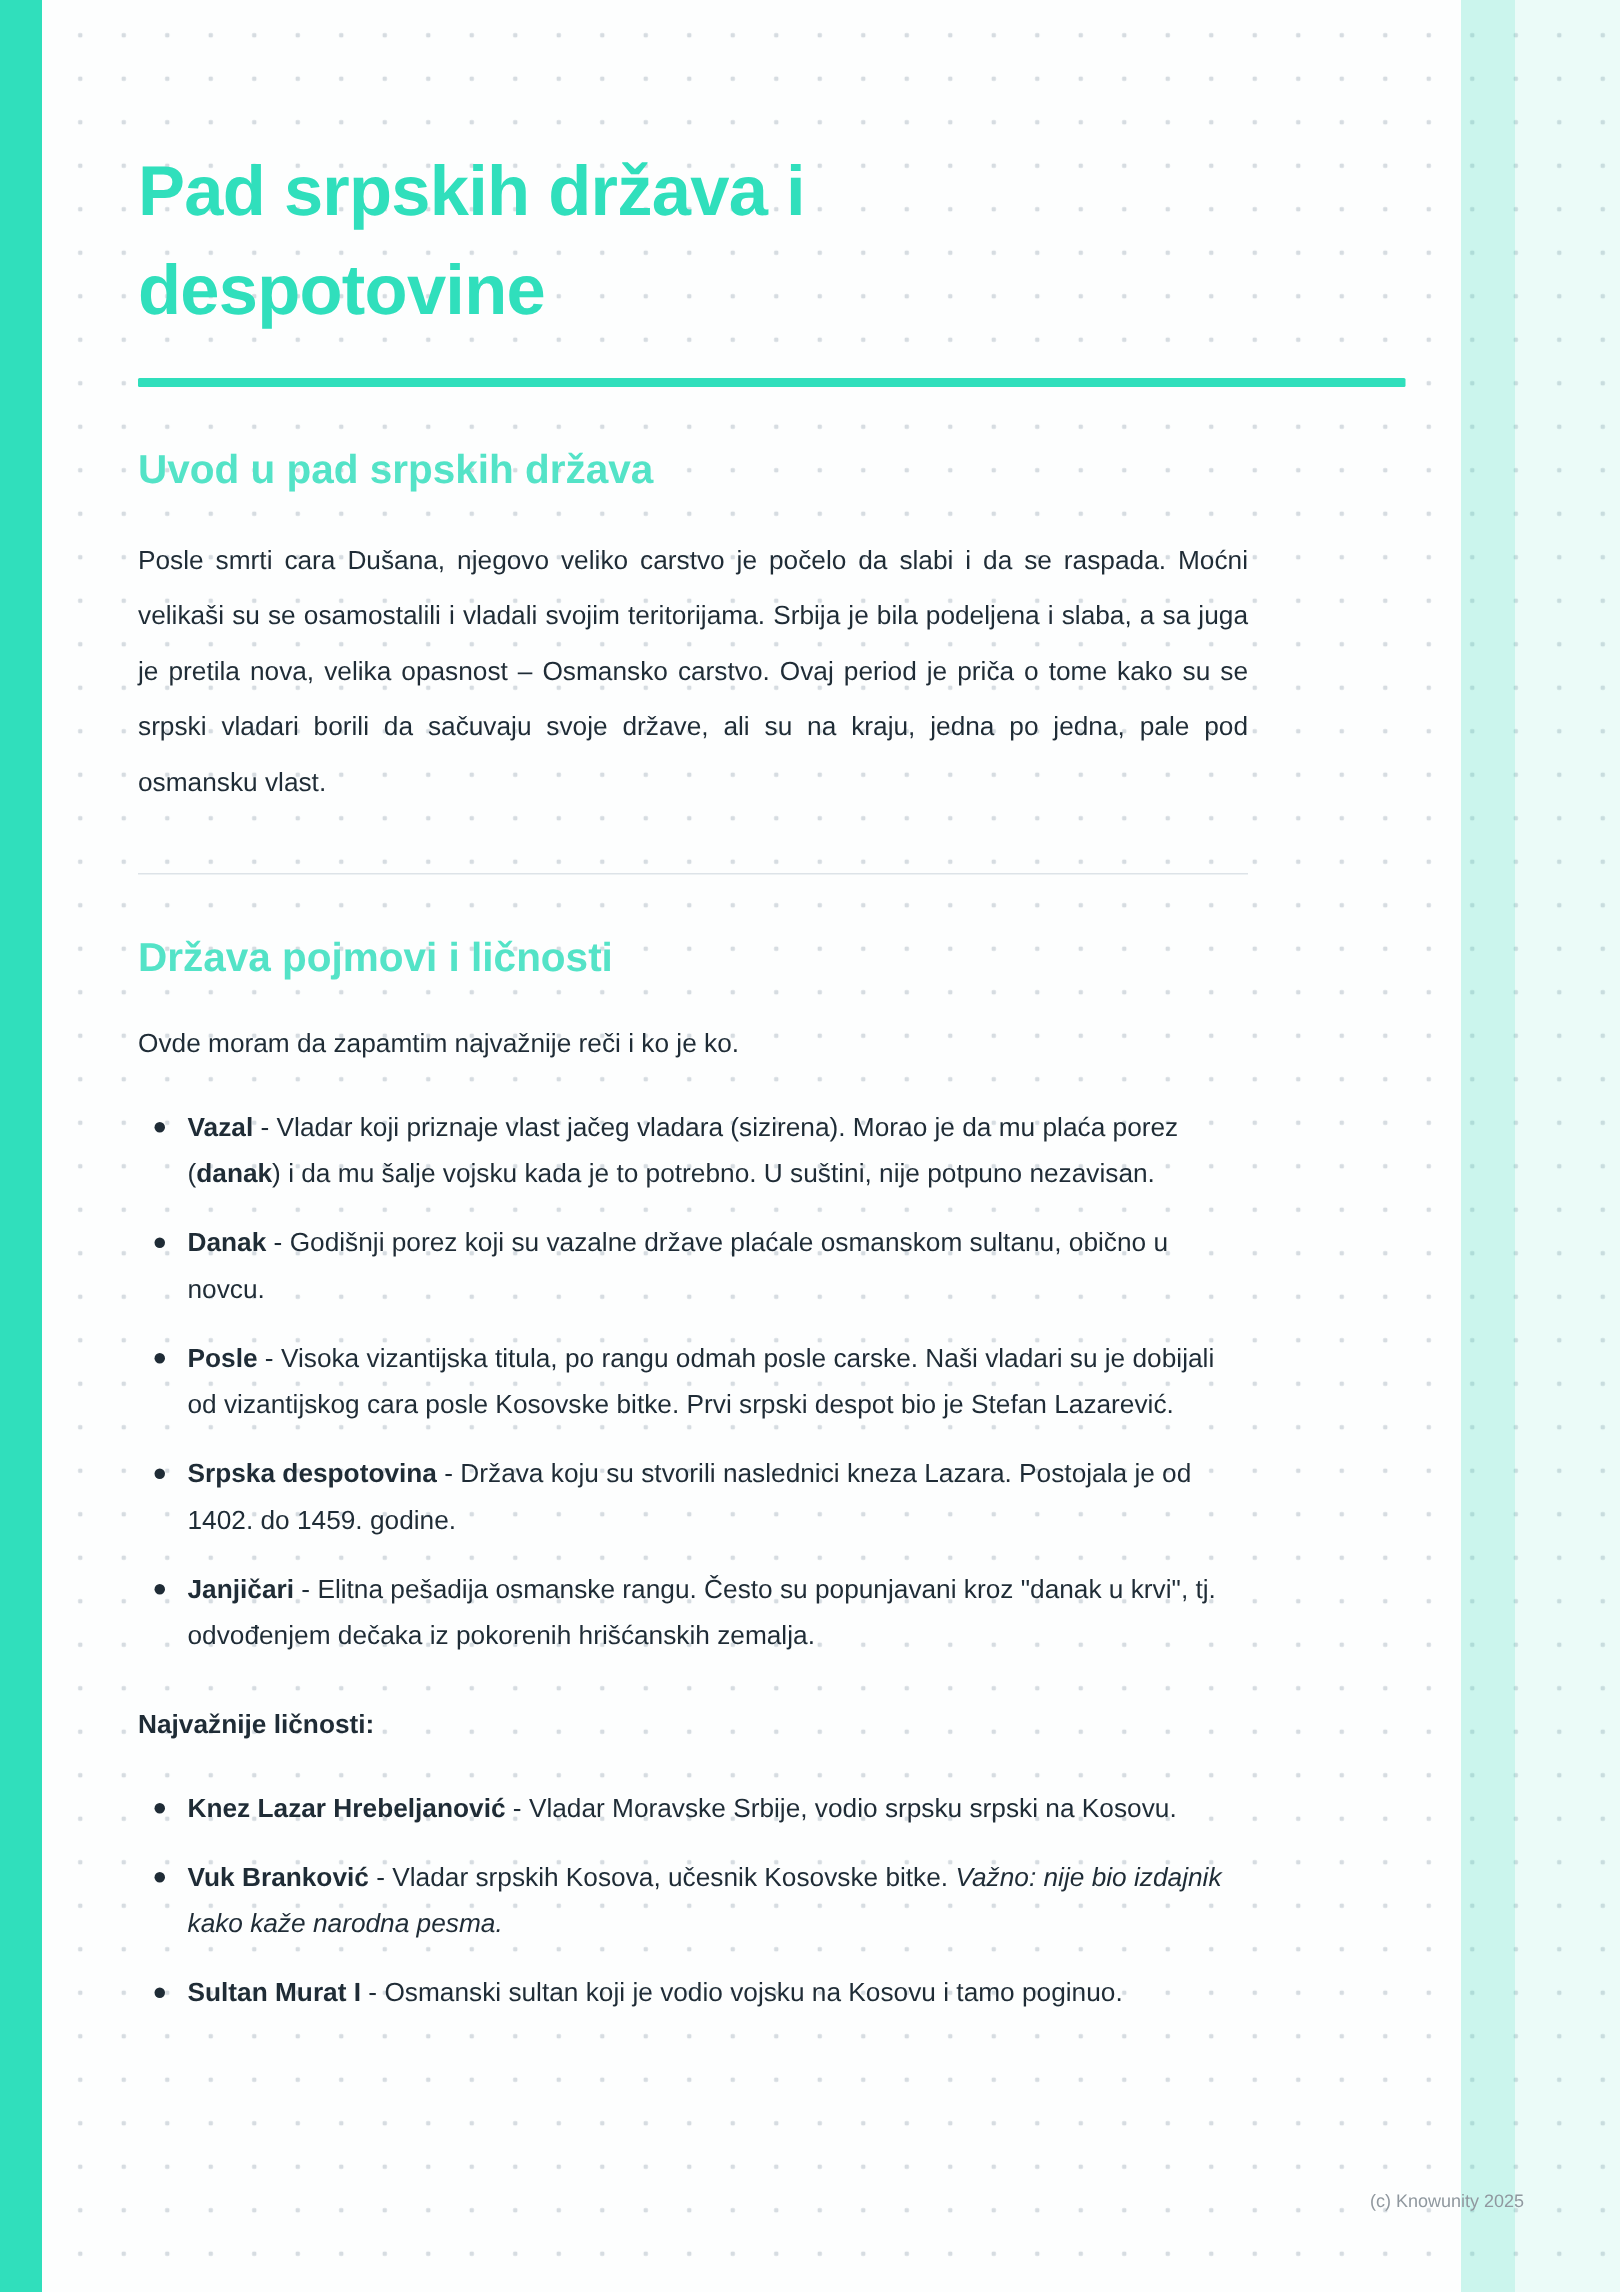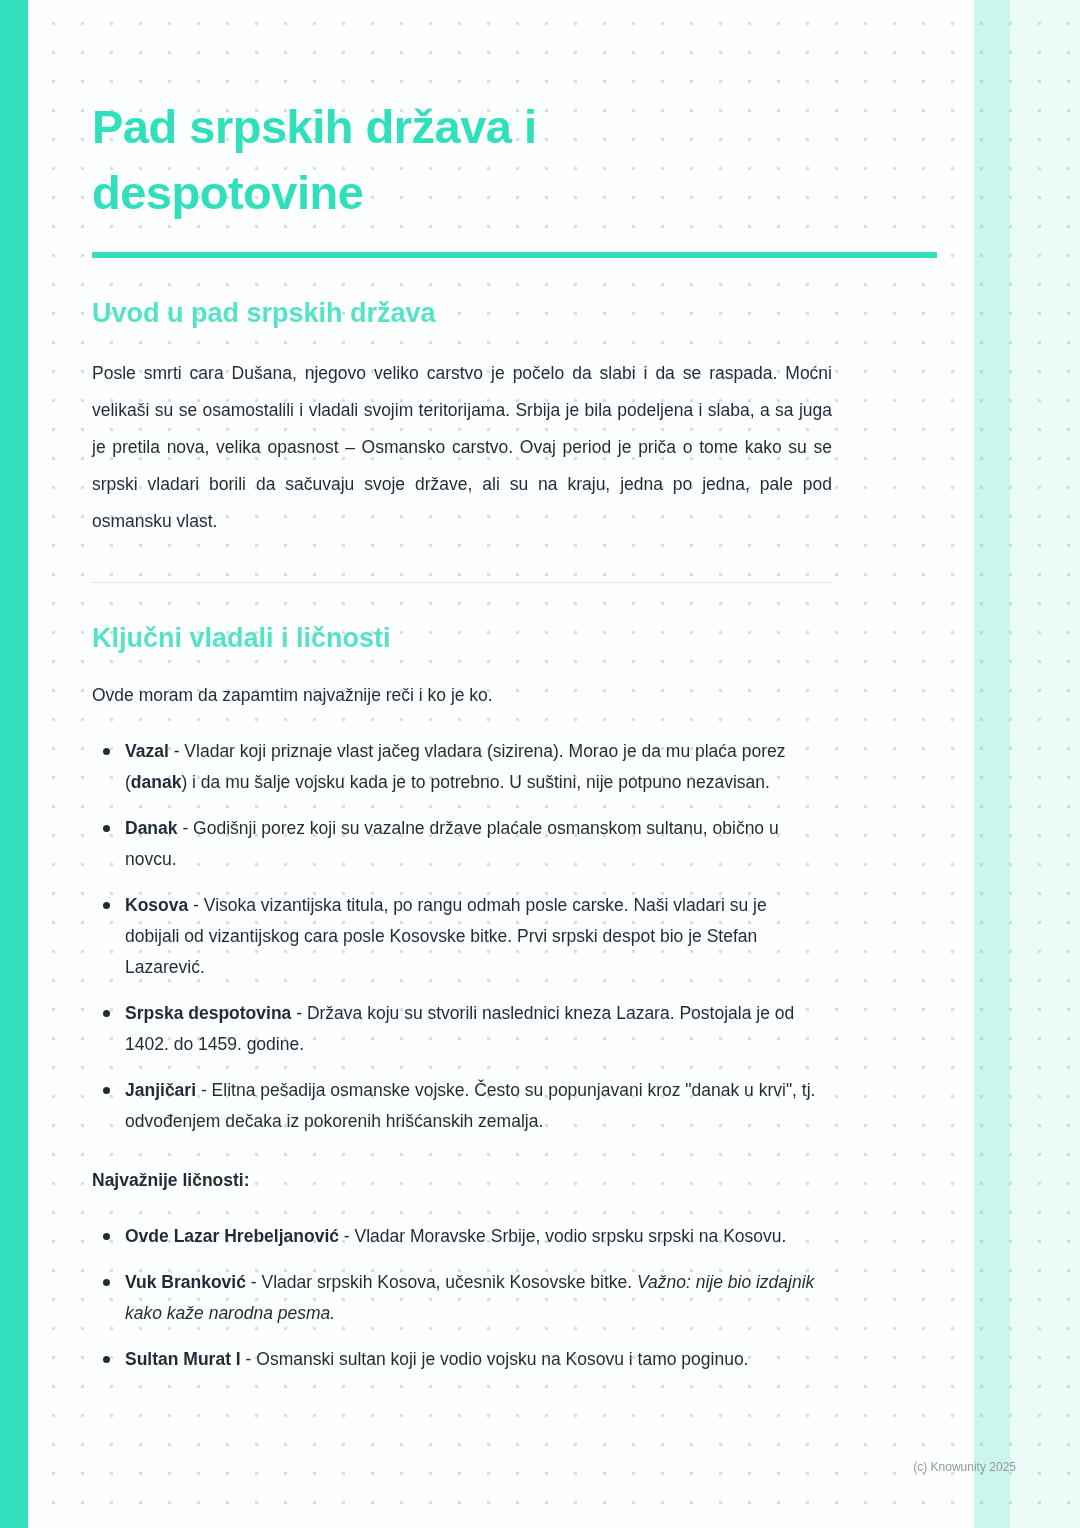--- a/index.html
+++ b/index.html
@@ -52,46 +52,46 @@
 <div class="content">
 
   <h1 class="title">Pad srpskih država i despotovine</h1>
   <div class="rule"></div>
 
   <h2 class="section-heading">Uvod u pad srpskih država</h2>
   <p class="body p-intro">Posle smrti cara Dušana, njegovo veliko carstvo je počelo da slabi i da se raspada. Moćni velikaši su se osamostalili i vladali svojim teritorijama. Srbija je bila podeljena i slaba, a sa juga je pretila nova, velika opasnost – Osmansko carstvo. Ovaj period je priča o tome kako su se srpski vladari borili da sačuvaju svoje države, ali su na kraju, jedna po jedna, pale pod osmansku vlast.</p>
 
   <hr class="divider">
 
-  <h2 class="section-heading">Ključni vladali i ličnosti</h2>
+  <h2 class="section-heading">Država pojmovi i ličnosti</h2>
   <p class="body">Ovde moram da zapamtim najvažnije reči i ko je ko.</p>
 
   <ul class="bullets">
     <li>
       <span class="b">Vazal</span><span> - </span><span>Vladar koji priznaje vlast jačeg vladara (sizirena). Morao je da mu plaća porez (</span><span class="b">danak</span><span>) i da mu šalje vojsku kada je to potrebno. U suštini, nije potpuno nezavisan.</span>
     </li>
     <li>
       <span class="b">Danak</span><span> - </span><span>Godišnji porez koji su vazalne države plaćale osmanskom sultanu, obično u novcu.</span>
     </li>
     <li>
-      <span class="b">Kosova</span><span> - </span><span>Visoka vizantijska titula, po rangu odmah posle carske. Naši vladari su je dobijali od vizantijskog cara posle Kosovske bitke. Prvi srpski despot bio je Stefan Lazarević.</span>
+      <span class="b">Posle</span><span> - </span><span>Visoka vizantijska titula, po rangu odmah posle carske. Naši vladari su je dobijali od vizantijskog cara posle Kosovske bitke. Prvi srpski despot bio je Stefan Lazarević.</span>
     </li>
     <li>
       <span class="b">Srpska despotovina</span><span> - </span><span>Država koju su stvorili naslednici kneza Lazara. Postojala je od 1402. do 1459. godine.</span>
     </li>
     <li>
-      <span class="b">Janjičari</span><span> - </span><span>Elitna pešadija osmanske vojske. Često su popunjavani kroz "danak u krvi", tj. odvođenjem dečaka iz pokorenih hrišćanskih zemalja.</span>
+      <span class="b">Janjičari</span><span> - </span><span>Elitna pešadija osmanske rangu. Često su popunjavani kroz "danak u krvi", tj. odvođenjem dečaka iz pokorenih hrišćanskih zemalja.</span>
     </li>
   </ul>
 
   <p class="body people-heading">Najvažnije ličnosti:</p>
 
   <ul class="bullets">
     <li>
-      <span class="b">Ovde Lazar Hrebeljanović</span><span> - </span><span>Vladar Moravske Srbije, vodio srpsku srpski na Kosovu.</span>
+      <span class="b">Knez Lazar Hrebeljanović</span><span> - </span><span>Vladar Moravske Srbije, vodio srpsku srpski na Kosovu.</span>
     </li>
     <li>
       <span class="b">Vuk Branković</span><span> - </span><span>Vladar srpskih Kosova, učesnik Kosovske bitke. </span><span class="i">Važno: nije bio izdajnik kako kaže narodna pesma.</span>
     </li>
     <li>
       <span class="b">Sultan Murat I</span><span> - </span><span>Osmanski sultan koji je vodio vojsku na Kosovu i tamo poginuo.</span>
     </li>
   </ul>
 
 </div>

